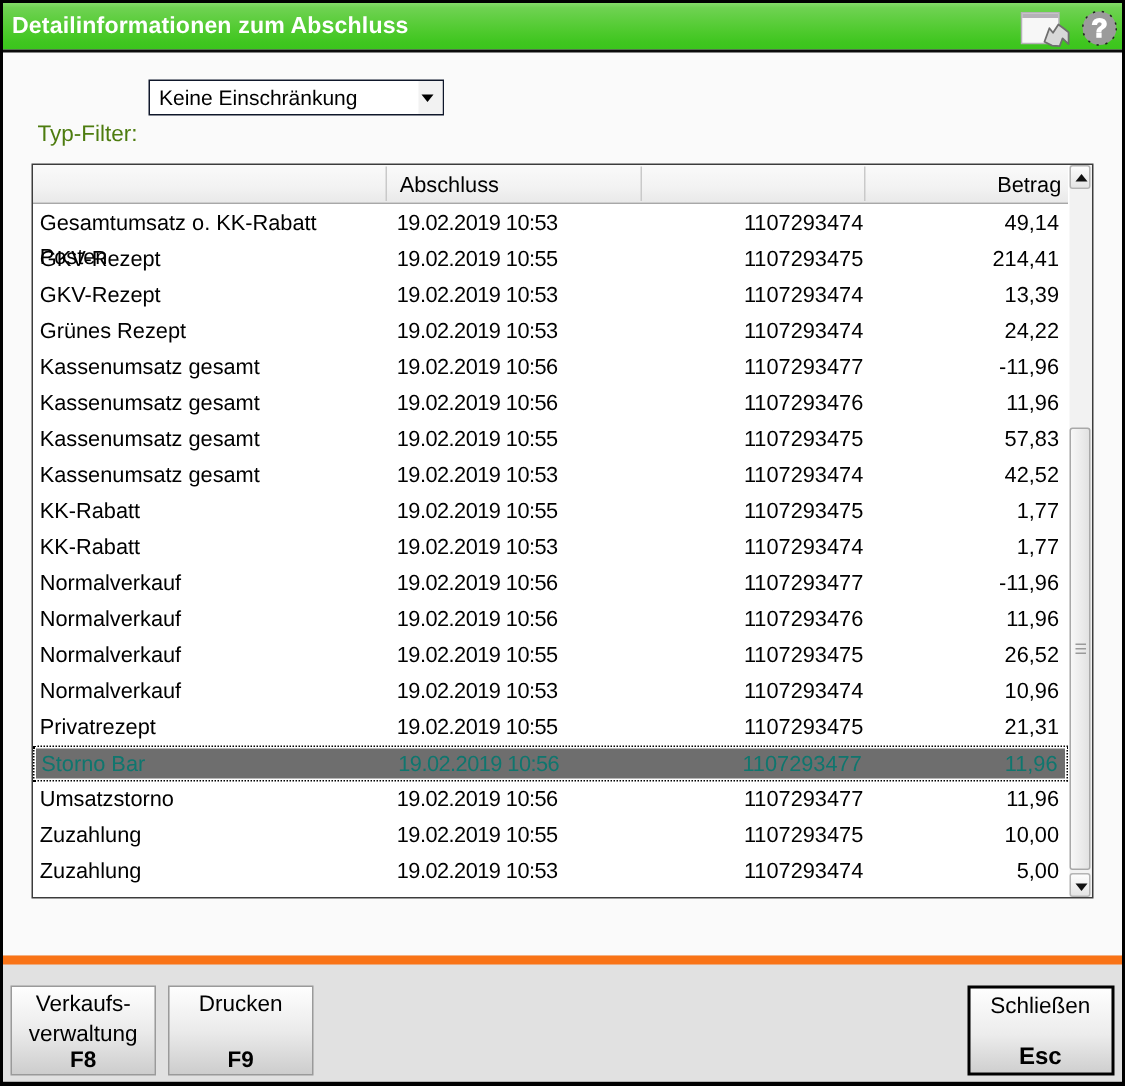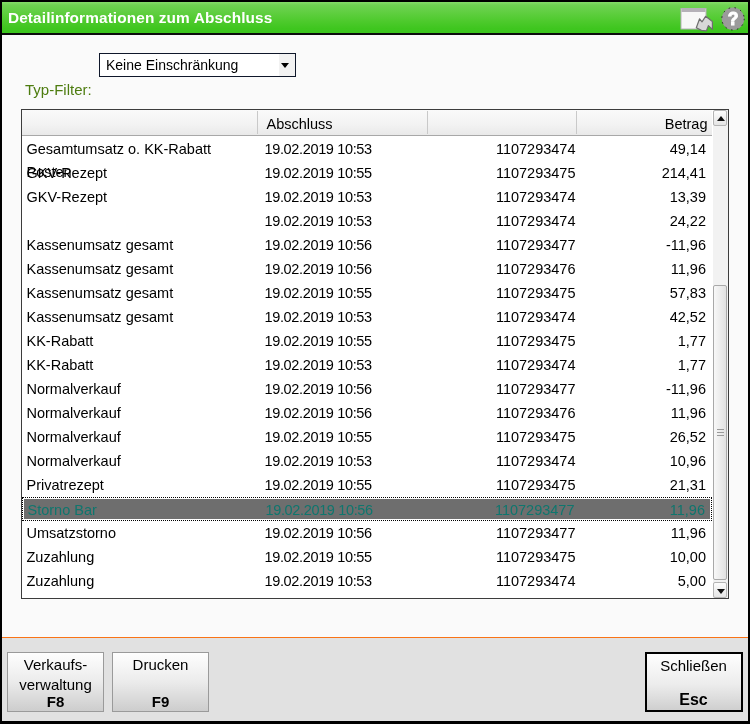--- a/index.html
+++ b/index.html
@@ -44,21 +44,21 @@
     background:linear-gradient(180deg,#fdfdfd,#e4e4e4);}
   .tri-up{position:absolute;left:3px;top:5px;width:0;height:0;
     border-left:4px solid transparent;border-right:4px solid transparent;border-bottom:5px solid #111;}
   .tri-dn{position:absolute;left:3px;top:6px;width:0;height:0;
     border-left:4px solid transparent;border-right:4px solid transparent;border-top:5px solid #111;}
   .thumb{position:absolute;left:0.5px;top:175px;width:14px;height:295px;box-sizing:border-box;
     border:1px solid #a9a9a9;border-radius:2px;
     background:linear-gradient(90deg,#f8f8f8,#e2e2e2);}
   .grip{position:absolute;left:3px;top:143px;width:7px;height:1.5px;background:#9a9a9a;box-shadow:0 3px 0 #9a9a9a,0 6px 0 #9a9a9a;}
 
-  .footer{position:absolute;left:0;top:635px;width:746px;height:84px;background:#e1e1e1;border-top:1px solid #f97316;box-sizing:border-box;}
+  .footer{position:absolute;left:0;top:635px;width:746px;height:84px;background:#e1e1e1;border-top:6px solid #f97316;box-sizing:border-box;}
   .btn{position:absolute;top:14px;width:97px;height:60px;box-sizing:border-box;
     border:1px solid #9a9a9a;background:linear-gradient(180deg,#fefefe 0%,#ebebeb 50%,#cdcdcd 100%);
     text-align:center;font-size:15px;color:#000;}
   .btn .l1{margin-top:2px;line-height:19.5px;}
   .btn .l2{line-height:19.5px;}
   .btn .fk{position:absolute;bottom:1px;left:0;right:0;font-weight:bold;font-size:15px;}
   .btn-close{left:642.5px;width:98px;border:2px solid #000;
     background:linear-gradient(180deg,#fefefe 0%,#ececec 55%,#cfcfcf 100%);}
 </style>
 </head>
@@ -106,20 +106,21 @@
           <span class="c3">1107293475</span>
           <span class="c4">214,41</span>
         </div>
       <div class="row">
           <span class="c1">GKV-Rezept</span>
           <span class="c2">19.02.2019 10:53</span>
           <span class="c3">1107293474</span>
           <span class="c4">13,39</span>
         </div>
       <div class="row">
+          <span class="c1">Grünes Rezept</span>
           <span class="c2">19.02.2019 10:53</span>
           <span class="c3">1107293474</span>
           <span class="c4">24,22</span>
         </div>
       <div class="row">
           <span class="c1">Kassenumsatz gesamt</span>
           <span class="c2">19.02.2019 10:56</span>
           <span class="c3">1107293477</span>
           <span class="c4">-11,96</span>
         </div>

